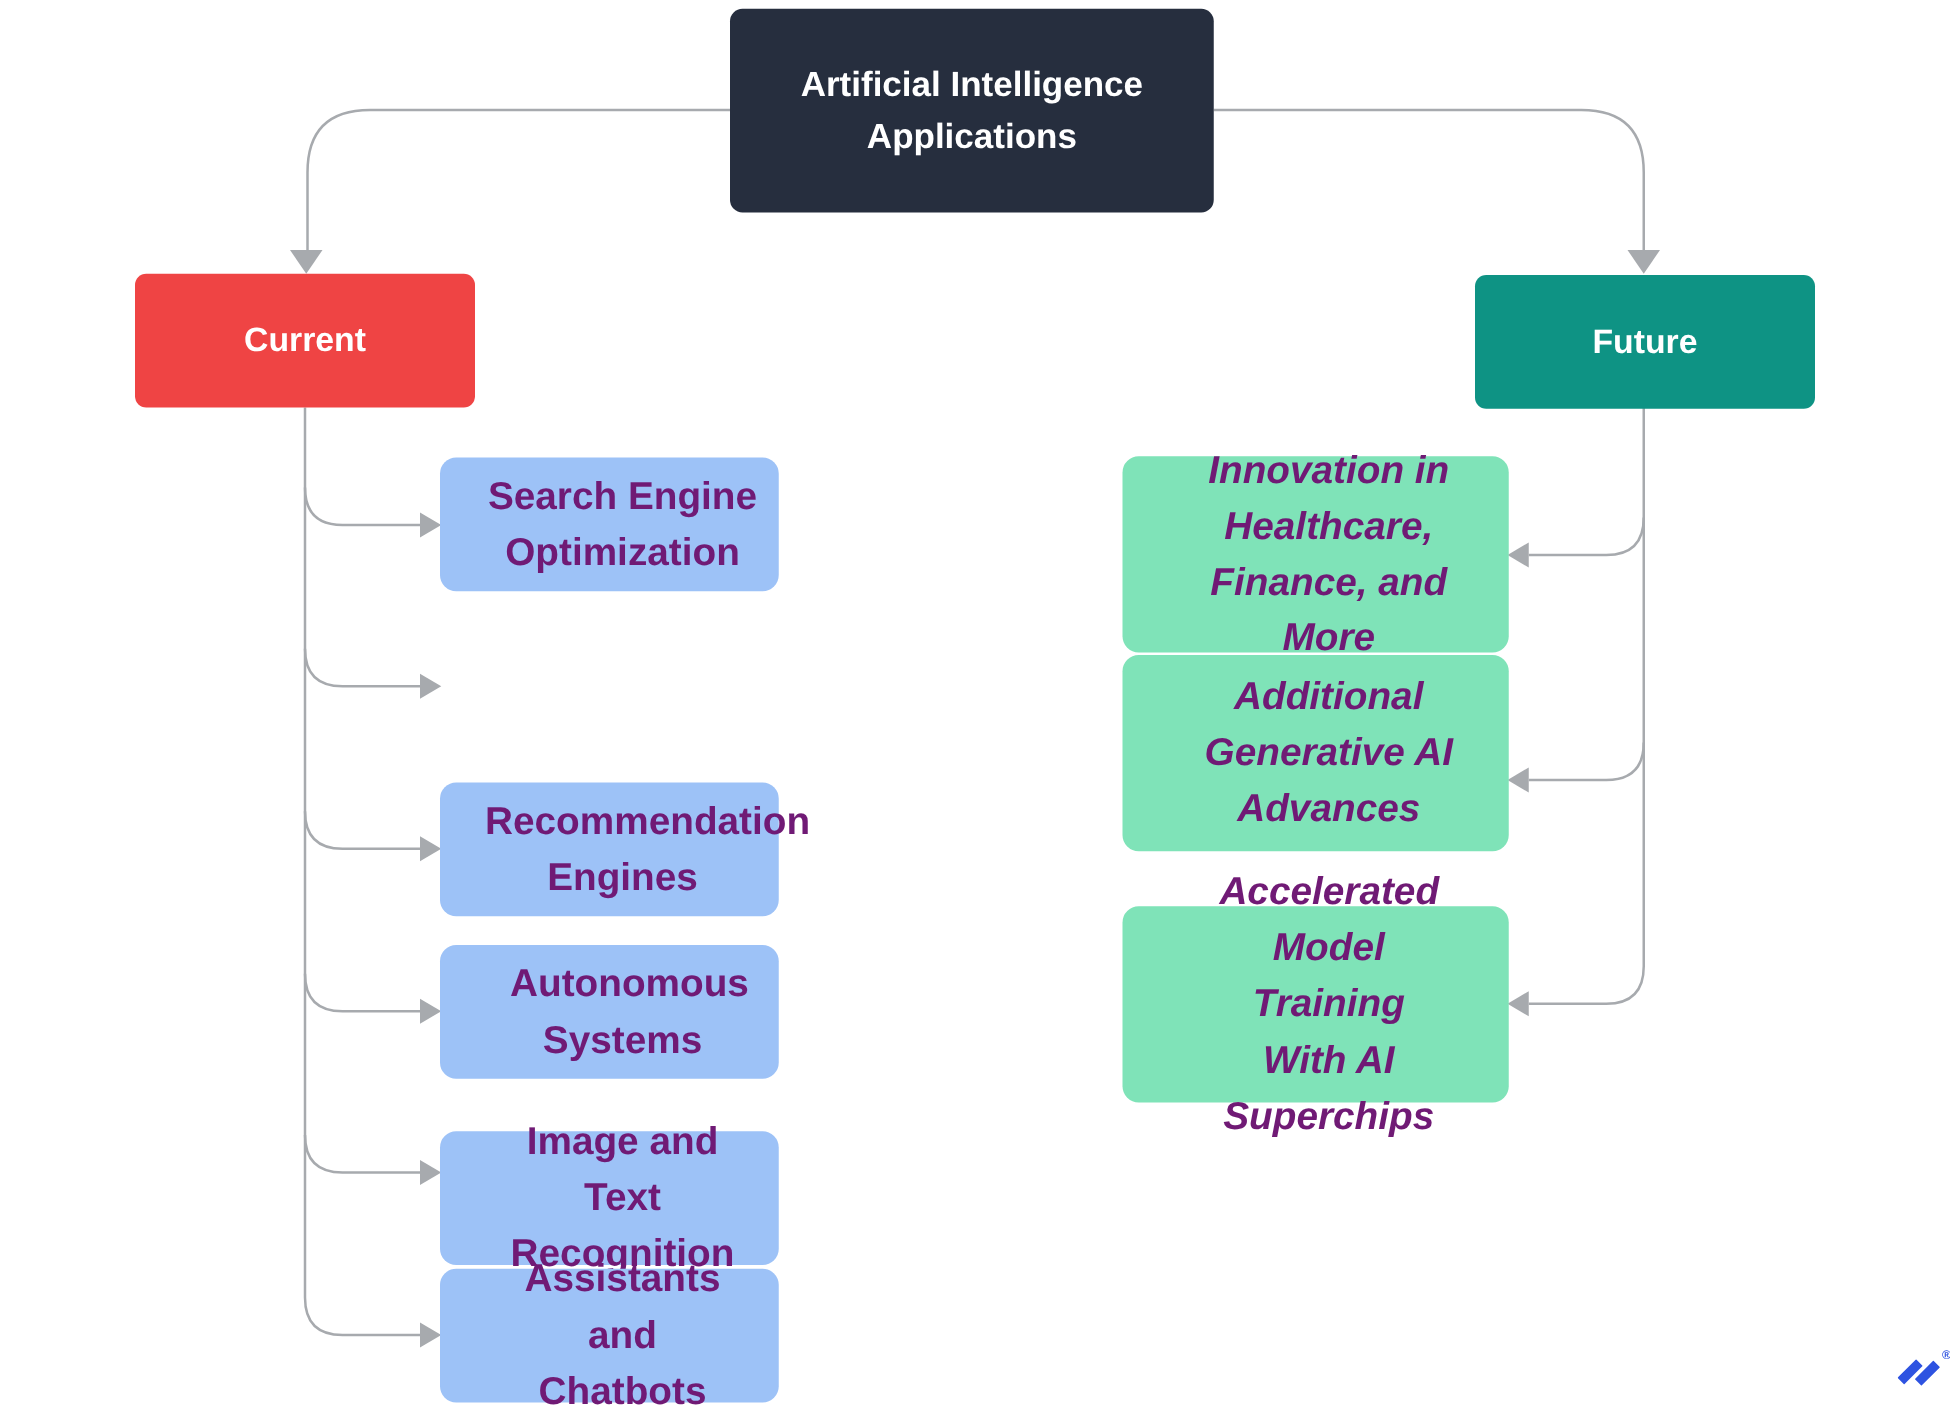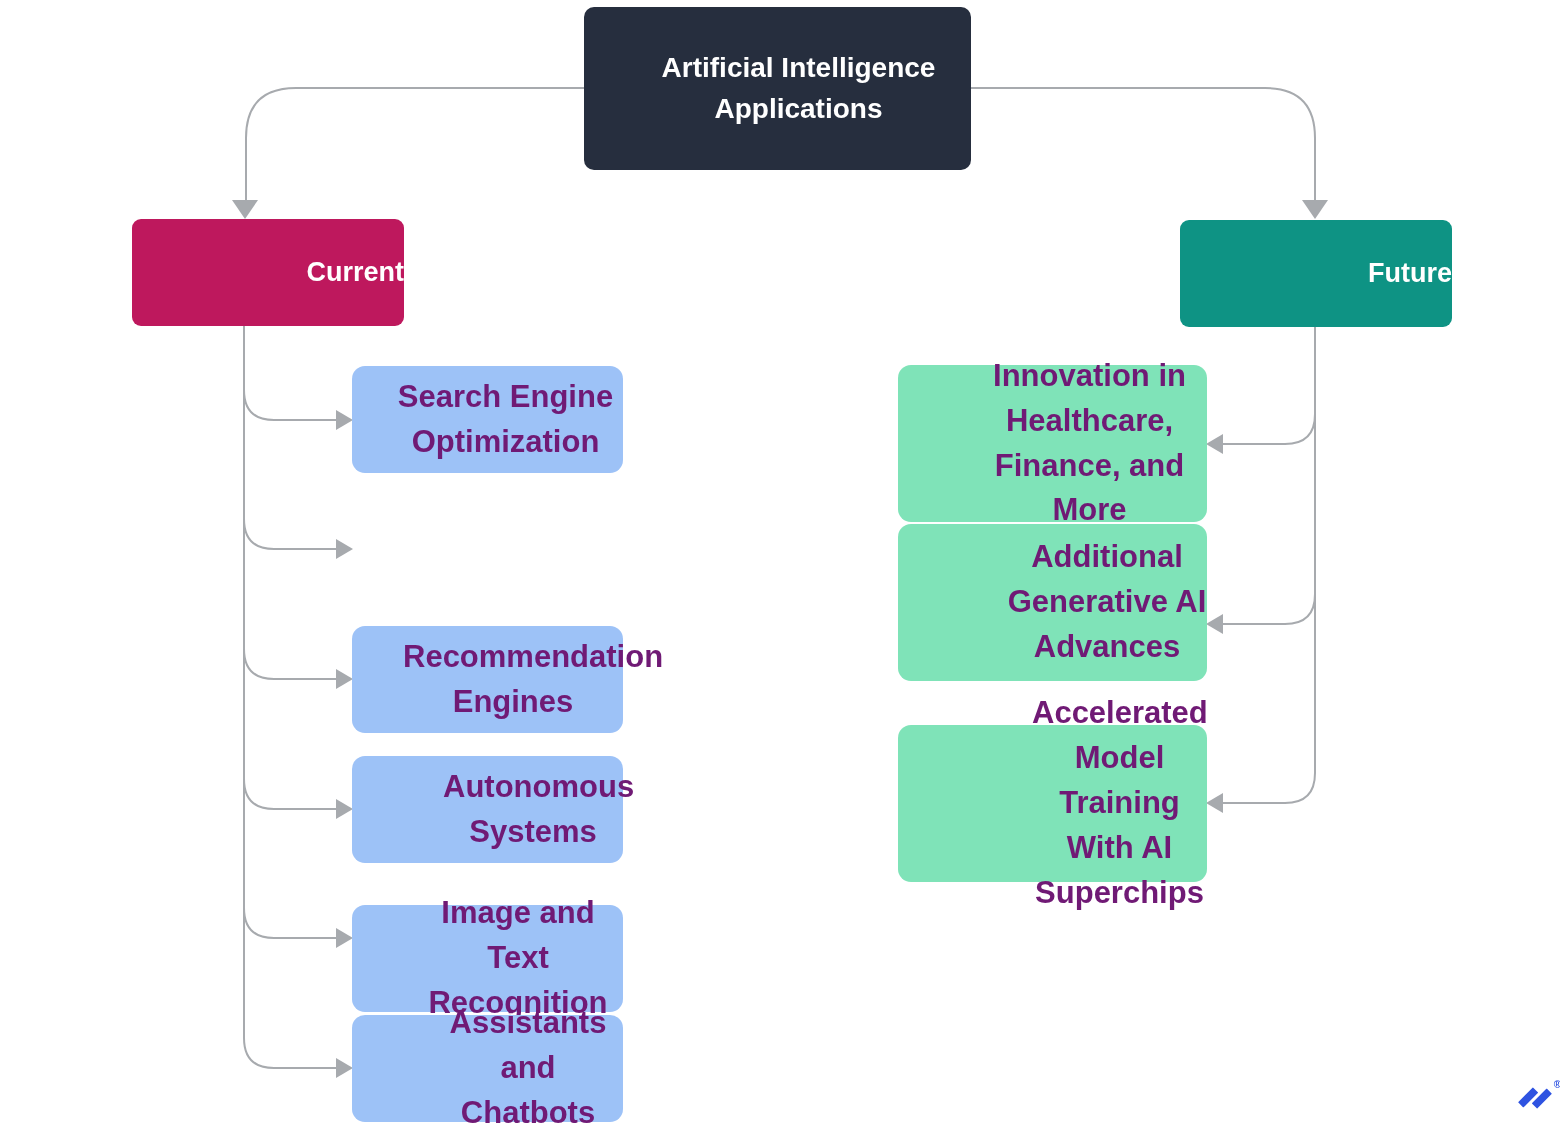--- a/index.html
+++ b/index.html
@@ -6,42 +6,42 @@
   .canvas{
     position:relative;
     width:1560px;height:1130px;
     background:#ffffff;
     font-family:"Liberation Sans", sans-serif;
     overflow:hidden;
   }
   .connector-layer{position:absolute;left:0;top:0;width:1560px;height:1130px;}
   .node{
     position:absolute;
-    display:flex;align-items:center;justify-content:flex-end;
+    display:flex;align-items:center;justify-content:center;
     text-align:center;font-weight:700;
     box-sizing:border-box;
   }
   .root-node{
     left:584px;top:7px;width:387px;height:163px;
     background:#262e3e;color:#ffffff;
     font-size:28px;line-height:1.45;border-radius:10px;
   }
   .root-node .txt{max-width:345px;}
   .branch-node{
     width:272px;height:107px;color:#ffffff;
     font-size:27px;border-radius:9px;
   }
-  .branch-current{left:108px;top:219px;background:#be185d;margin-left:24px;}
+  .branch-current{left:108px;top:219px;background:#ef4444;}
   .branch-future{left:1180px;top:220px;background:#0e9384;}
   .child-node{
     font-size:31px;color:#701a75;line-height:1.45;
     border-radius:13px;font-weight:700;padding-left:21px;
   }
   .c-blue{background:#9dc2f7;left:352px;width:271px;height:107px;}
-  .c-green{background:#7fe3b8;left:898px;width:309px;height:157px;}
+  .c-green{background:#7fe3b8;left:898px;width:309px;height:157px;font-style:italic;}
   .b1{top:366px}.b2{top:496px}.b3{top:626px}.b4{top:756px}.b5{top:905px}.b6{top:1015px}
   .g1{top:365px}.g2{top:524px}.g3{top:725px}
   .w235{max-width:235px}.w160{max-width:160px}.w220{max-width:220px}
   .w180{max-width:180px}.w210{max-width:210px}.w190{max-width:190px}
   .wg1{max-width:235px}.wg2{max-width:200px}.wg3{max-width:175px}
   .logo-wrap{position:absolute;left:1518px;top:1079px;width:42px;height:42px;}
   .reg-mark{
     position:absolute;right:-1px;top:0;
     font-size:10px;color:#2e53e1;font-weight:700;
   }

